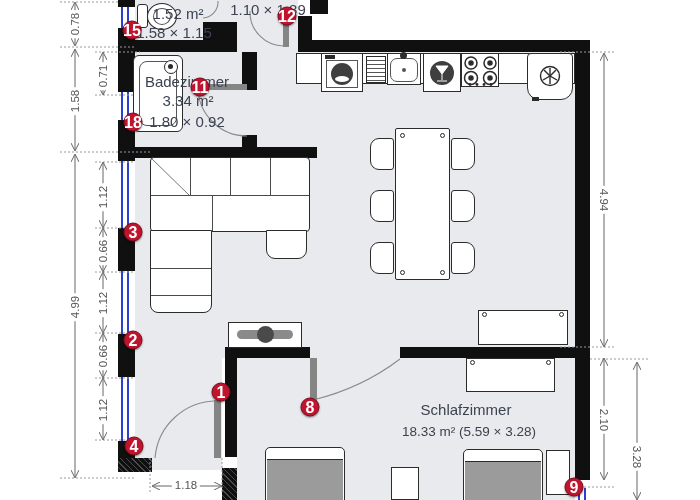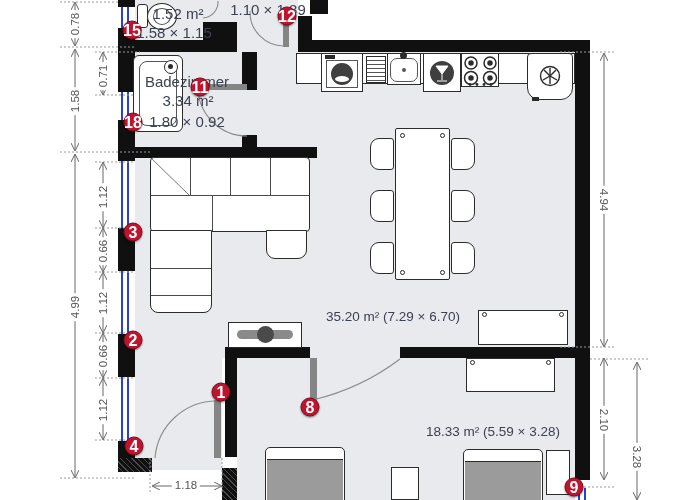--- a/index.html
+++ b/index.html
@@ -236,22 +236,22 @@
       <line x1="153" y1="486" x2="221" y2="486"></line>
     </g>
   </svg>
 
   <div class="lbl" style="left:178px;top:13px;">1.52 m²</div>
   <div class="lbl" style="left:174px;top:32px;">1.58 × 1.15</div>
   <div class="lbl" style="left:268px;top:9px;">1.10 × 1.89</div>
   <div class="lbl" style="left:187px;top:81px;">Badezimmer</div>
   <div class="lbl" style="left:188px;top:100px;">3.34 m²</div>
   <div class="lbl" style="left:187px;top:121px;">1.80 × 0.92</div>
-  <div class="lbl sm" style="left:393px;top:316px;">35.20 m² (7.29 × 6.70)</div>
-  <div class="lbl sm" style="left:469px;top:431px;margin-left:24px;">18.33 m² (5.59 × 3.28)</div>
+  <div class="lbl" style="left:466px;top:409px;">Schlafzimmer</div>
+  <div class="lbl sm" style="left:469px;top:431px;">18.33 m² (5.59 × 3.28)</div>
 
   <div class="dim" style="left:75px;top:24px;">0.78</div>
   <div class="dim" style="left:75px;top:101px;">1.58</div>
   <div class="dim" style="left:75px;top:307px;">4.99</div>
   <div class="dim" style="left:103px;top:76px;">0.71</div>
   <div class="dim" style="left:103px;top:197px;">1.12</div>
   <div class="dim" style="left:103px;top:251px;">0.66</div>
   <div class="dim" style="left:103px;top:303px;">1.12</div>
   <div class="dim" style="left:103px;top:356px;">0.66</div>
   <div class="dim" style="left:103px;top:410px;">1.12</div>

